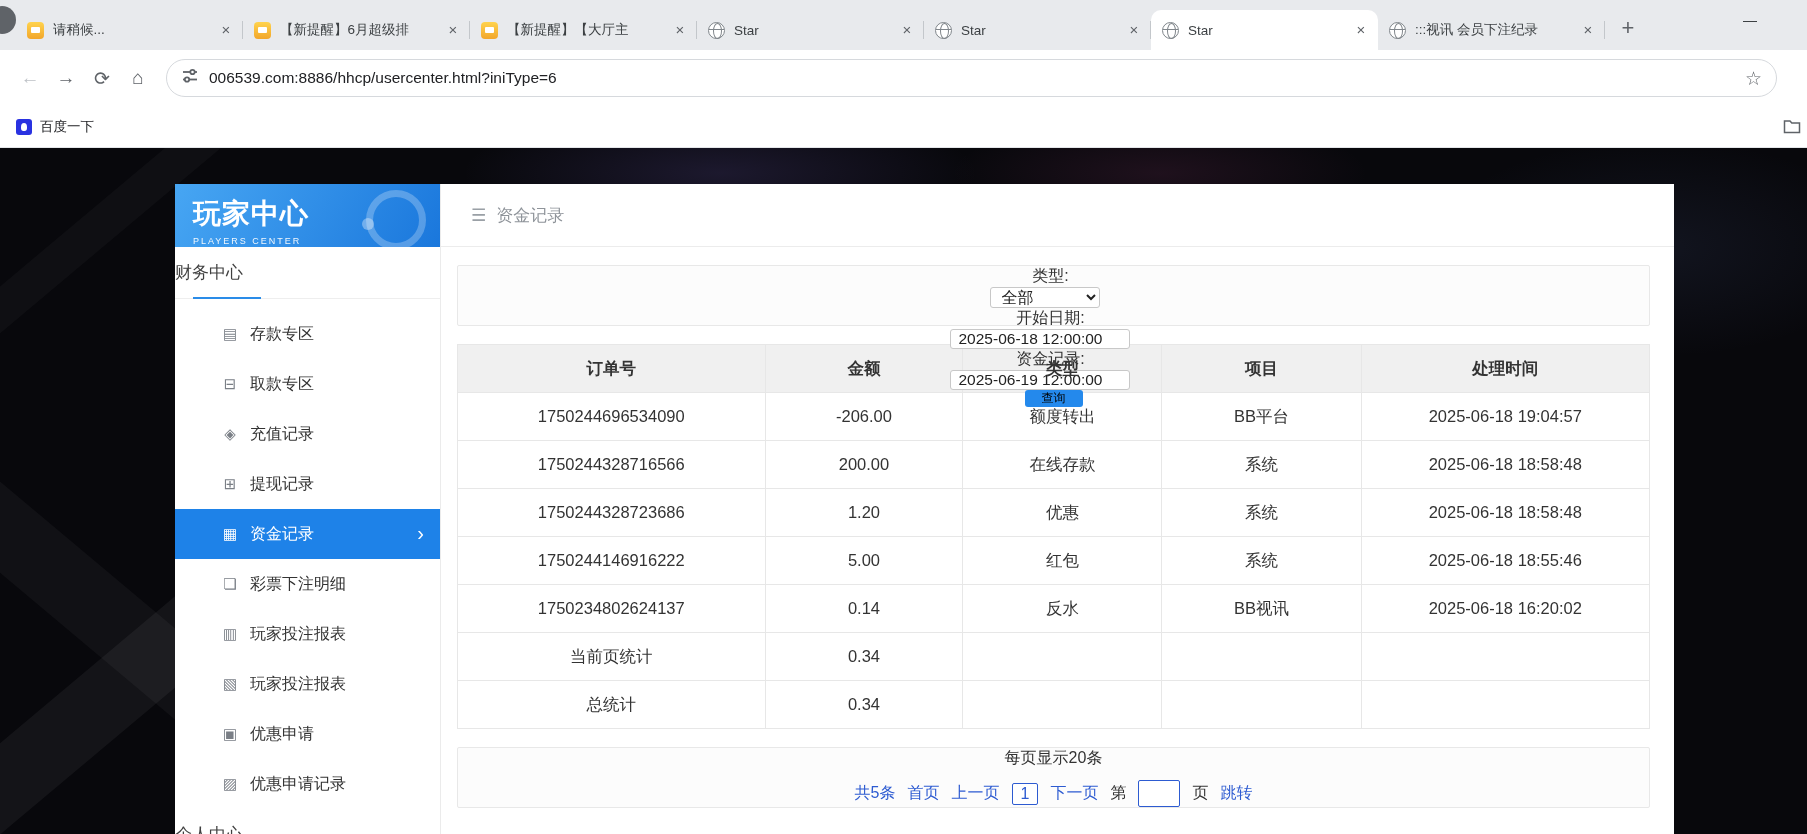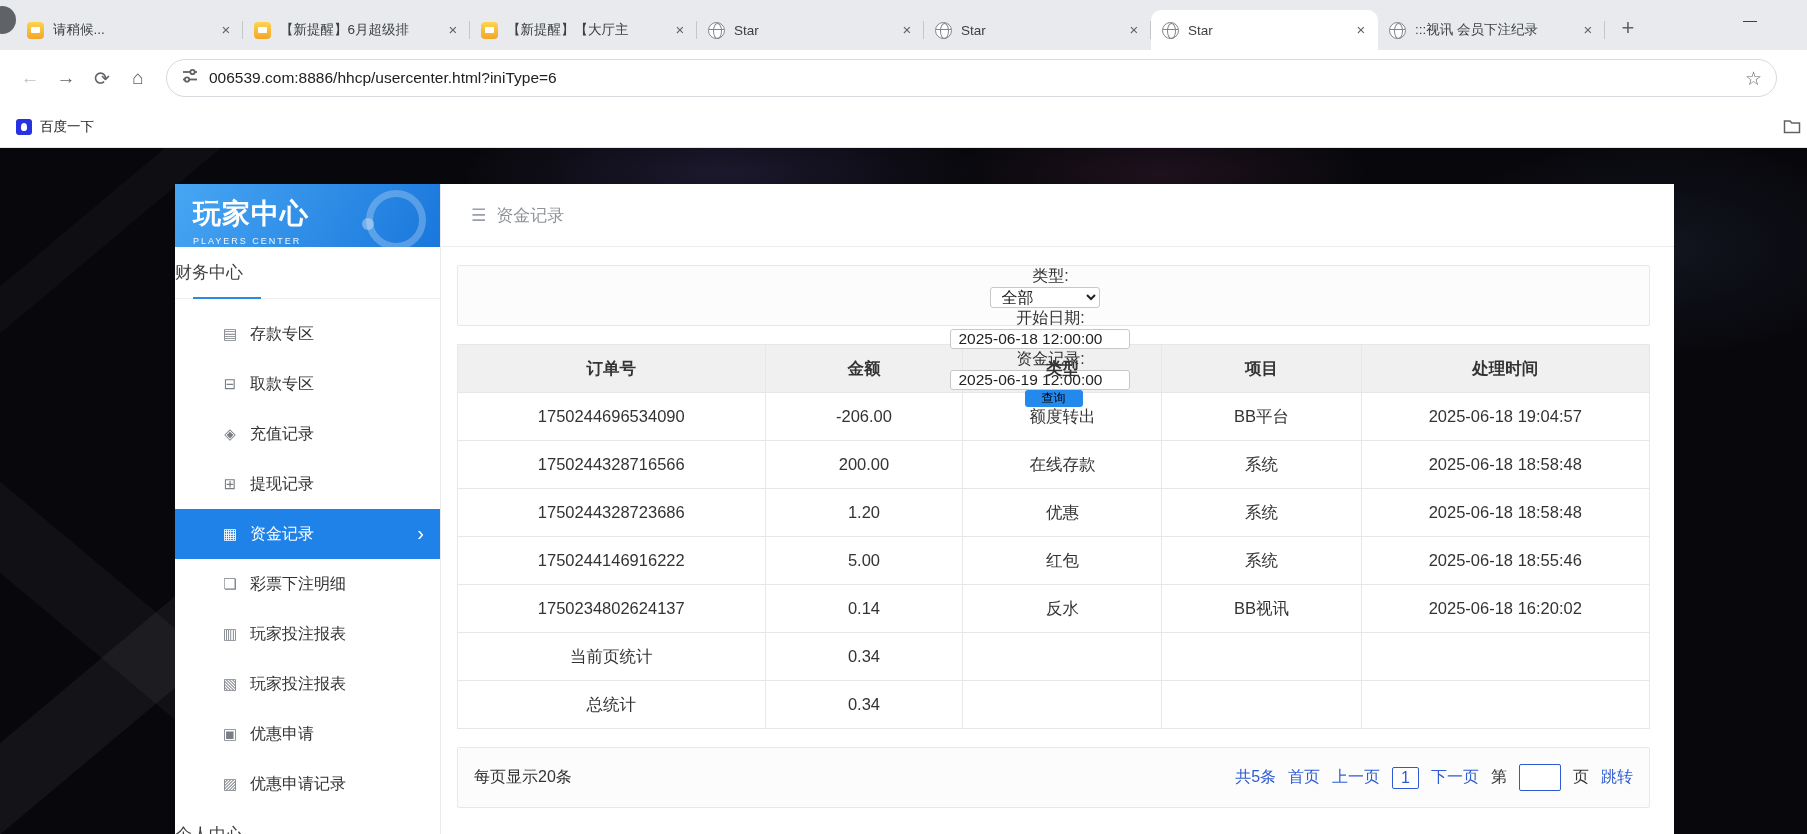--- a/index.html
+++ b/index.html
@@ -80,21 +80,21 @@
   .filterbar { border:1px solid #e8e8e8; background:#fcfcfc; height:61px; display:flex; align-items:center; padding:0 14px; font-size:16px; color:#333; border-radius:2px;flex-direction:column; }
   .filterbar label { margin-right:6px; white-space:nowrap; }
   .filterbar select { width:110px; height:37px; border:1px solid #c8c8c8; border-radius:3px; background:#fff; font-size:16px; padding:0 7px; color:#222; margin-right:18px; font-family:inherit; }
   .filterbar input { width:180px; height:37px; border:1px solid #c8c8c8; border-radius:3px; font-size:15.5px; padding:0 8px; color:#222; margin-right:28px; font-family:inherit; }
   .query-btn { width:58px; height:37px; background:#2489ec; color:#000000; border:none; border-radius:3px; font-size:12px; cursor:pointer; font-family:inherit; }
 
   table { width:100%; border-collapse:collapse; margin-top:18px; table-layout:fixed; }
   th,td { border:1px solid #e7e7e7; height:48px; text-align:center; font-size:16.5px; color:#333; padding:0 6px; white-space:nowrap; overflow:hidden; }
   th { background:#f0f0f0; font-weight:bold; }
 
-  .footerbar { border:1px solid #e8e8e8; background:#fcfcfc; height:61px; margin-top:18px; display:flex; align-items:center; justify-content:space-between; padding:0 16px; font-size:16px; color:#333; border-radius:2px; }
+  .footerbar { border:1px solid #e8e8e8; background:#fcfcfc; height:61px; margin-top:18px; display:flex; align-items:center; justify-content:space-between; padding:0 16px; font-size:16px; color:#333; border-radius:2px;flex-direction:column; }
   .pager { display:flex; align-items:center; gap:12px; }
   .pg-total,.pg-link { color:#2d5bd1; }
   .pg-link { text-decoration:none; cursor:pointer; }
   .pg-current { border:1px solid #2d5bd1; color:#2d5bd1; padding:1px 8px; border-radius:2px; background:#fff; cursor:pointer; }
   .pg-text { color:#333; }
   .pg-input { width:42px; height:27px; border:1px solid #2d5bd1; border-radius:2px; font-family:inherit; }
 </style>
 </head>
 <body>
 

